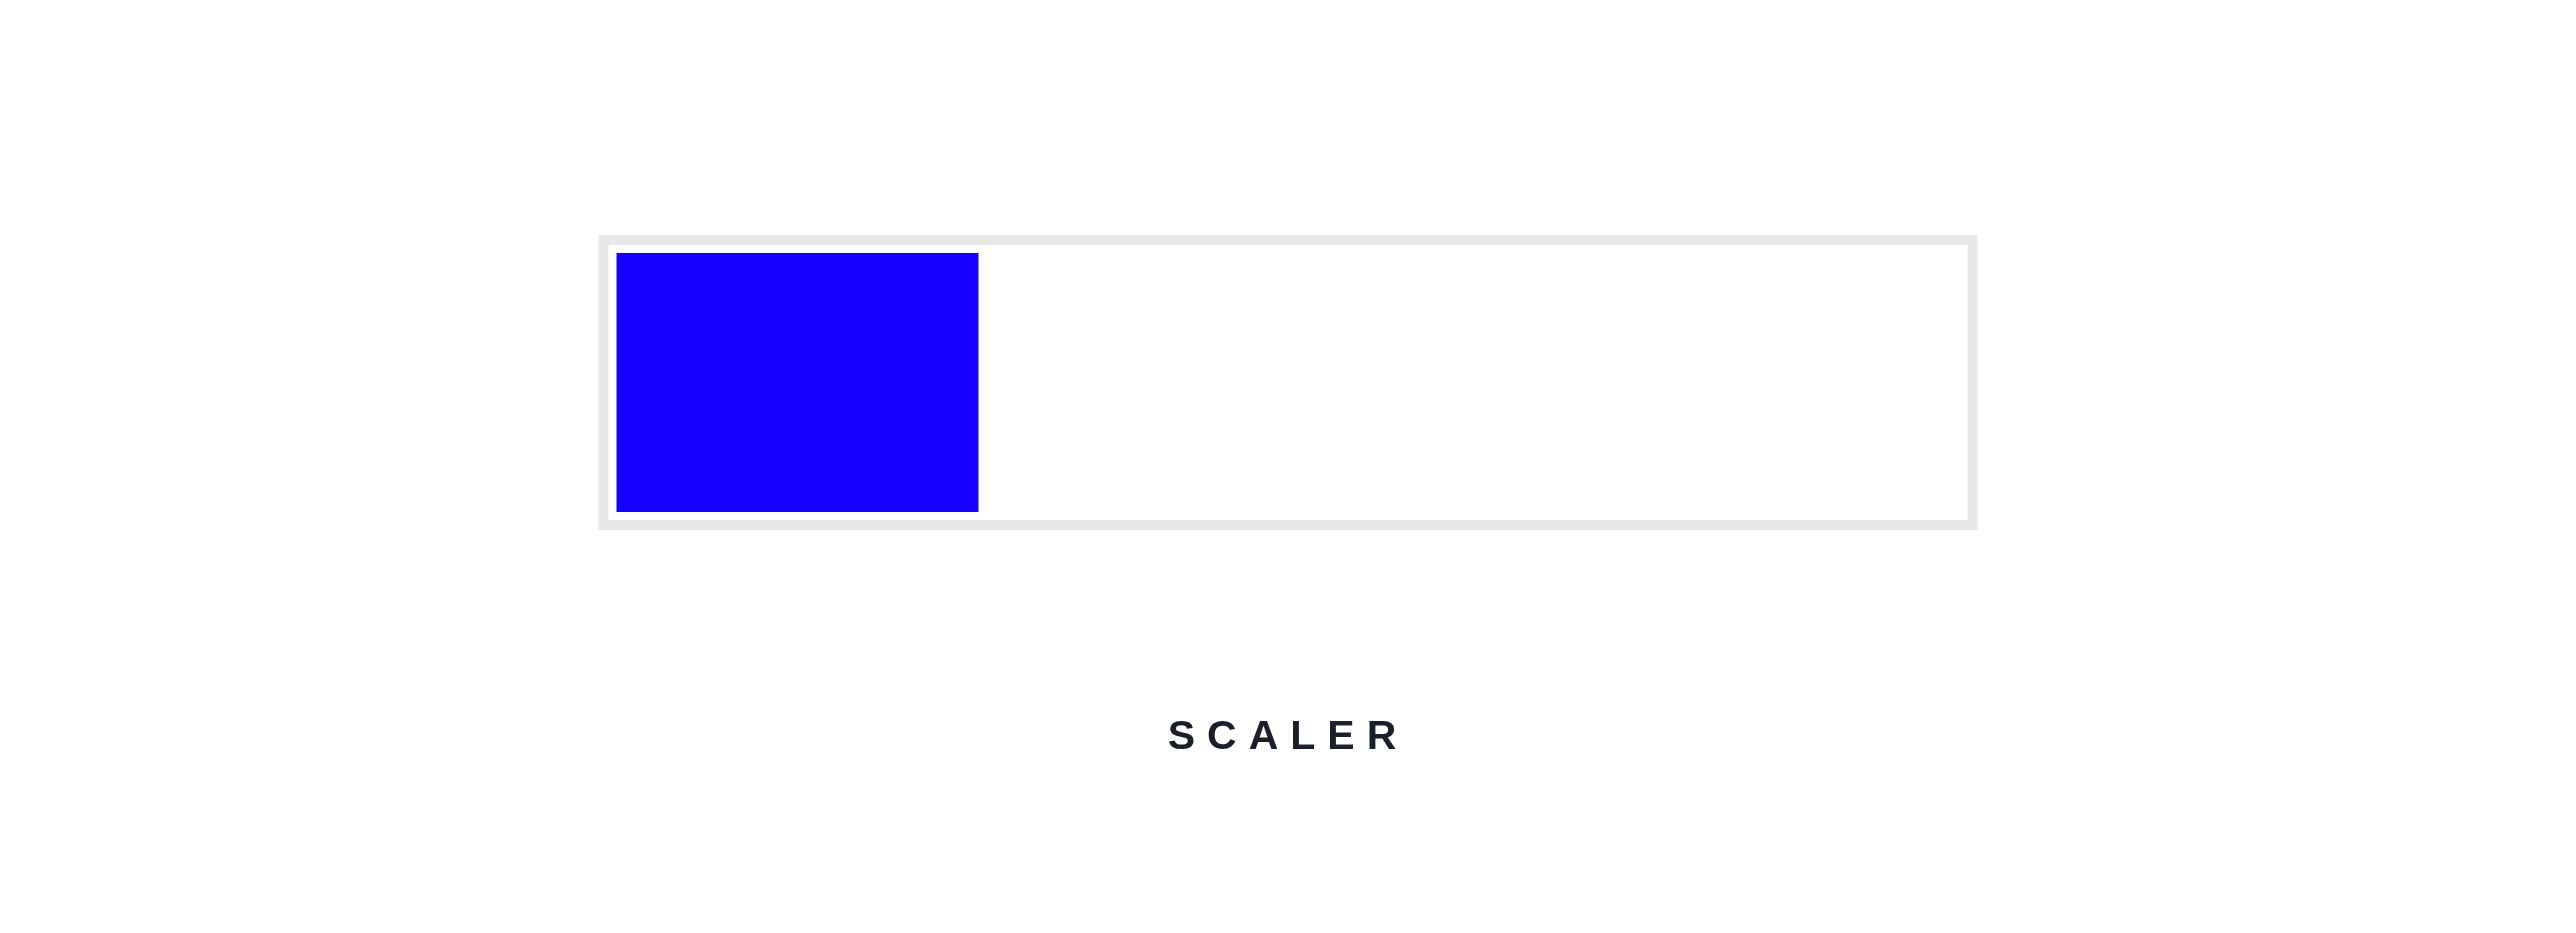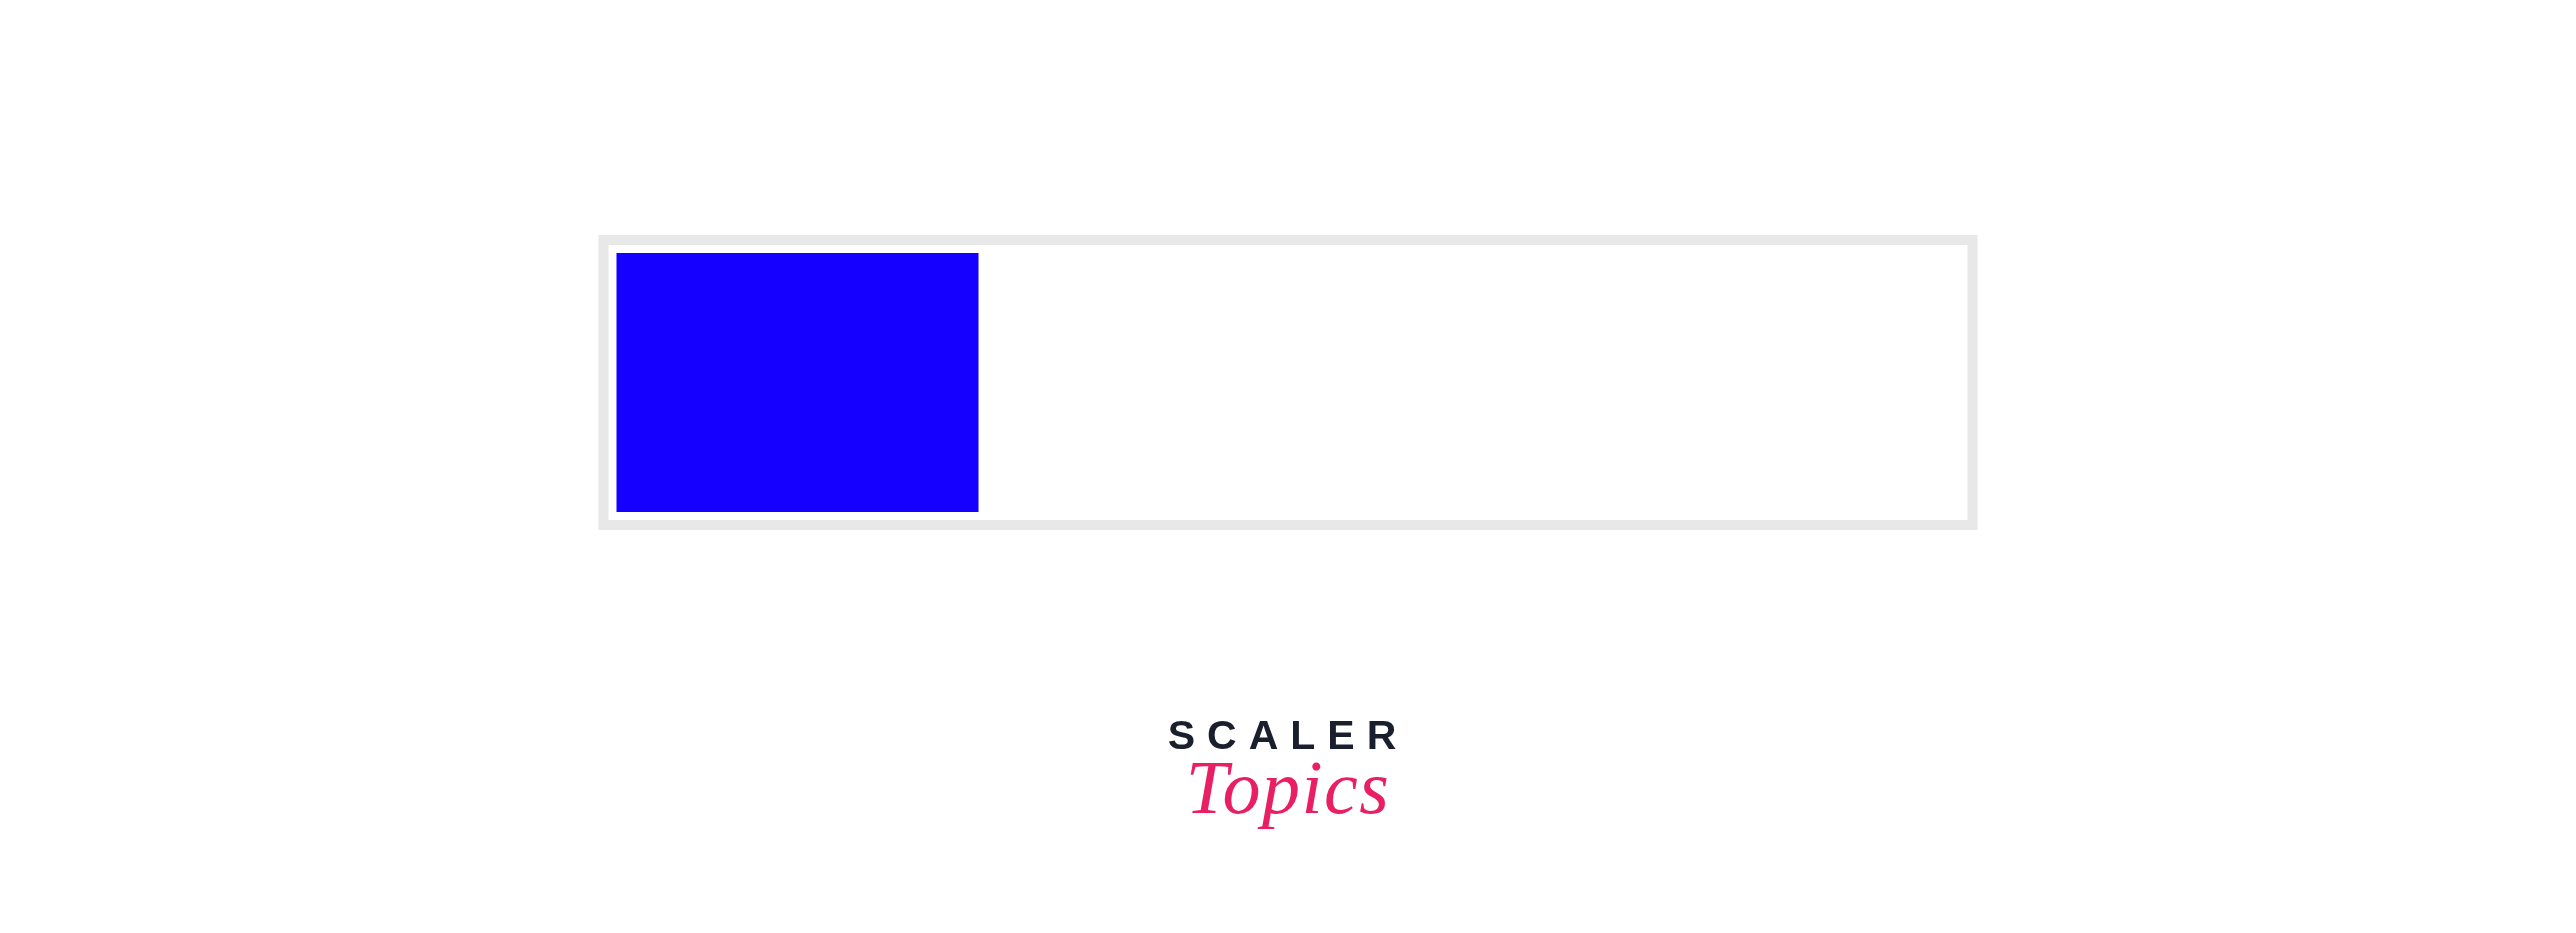--- a/index.html
+++ b/index.html
@@ -56,15 +56,14 @@
   </style>
 </head>
 <body>
 
 <div class="progress-container">
   <div class="progress-fill" style="width:27%"></div>
 </div>
 
 <div class="logo">
   <div class="logo-scaler">SCALER</div>
-  <div class="logo-topics">Topics</div>
 </div>
 
 
 </body></html>

